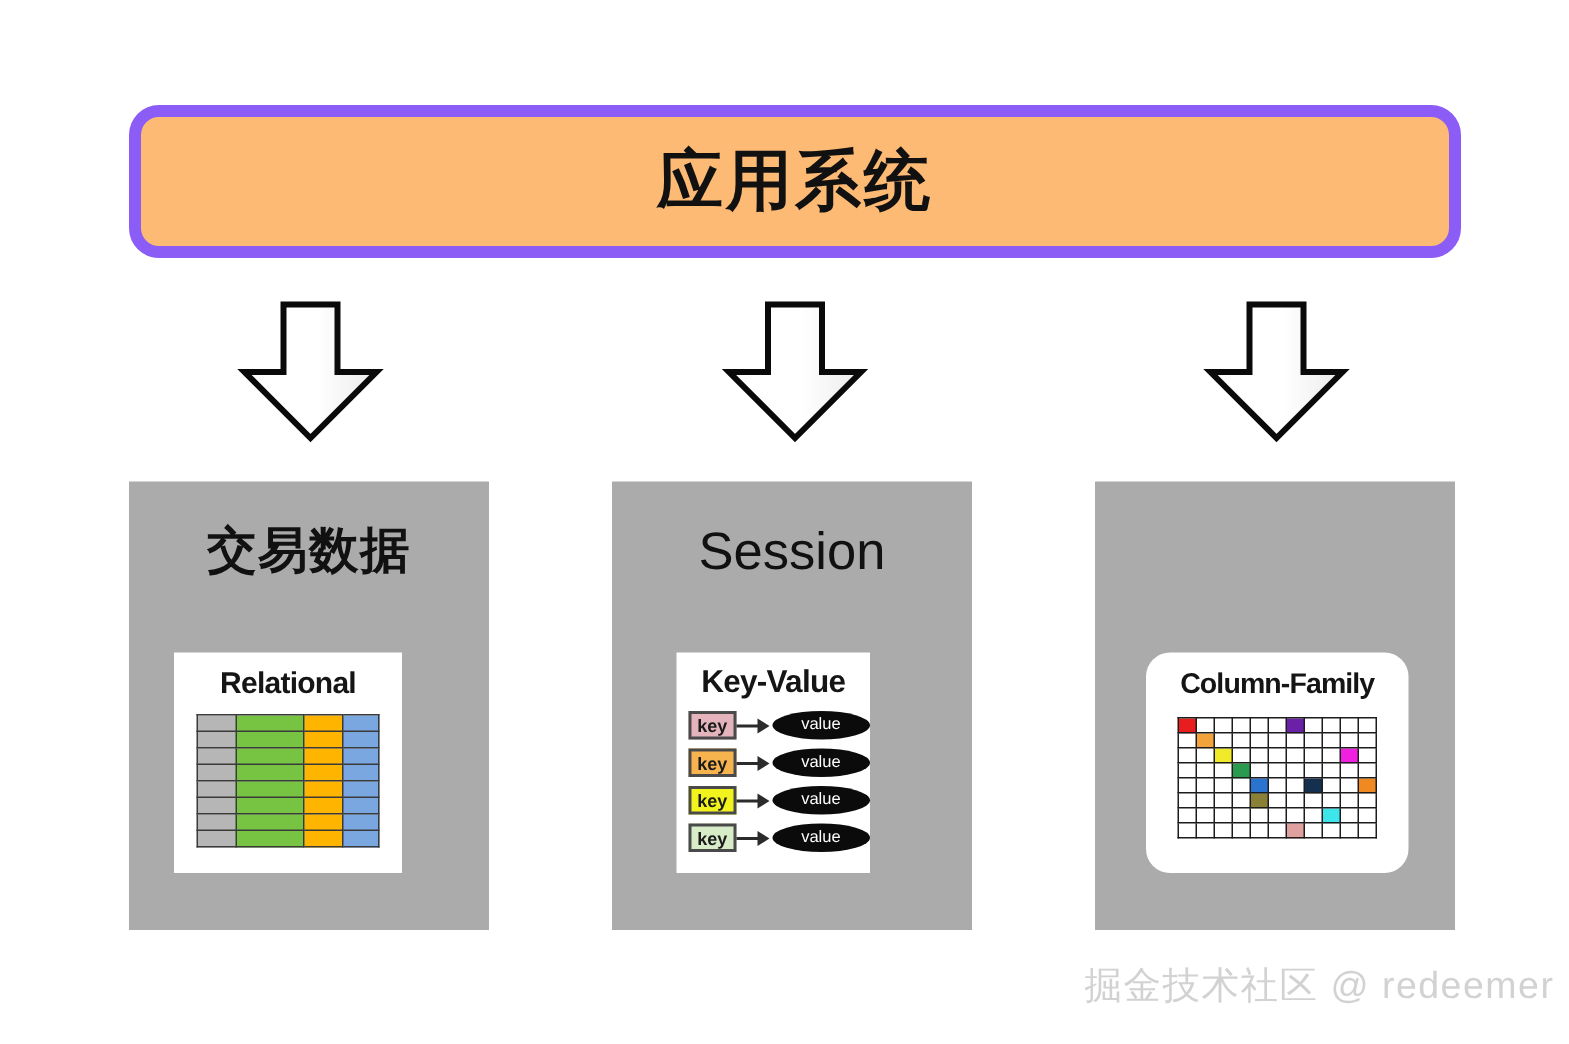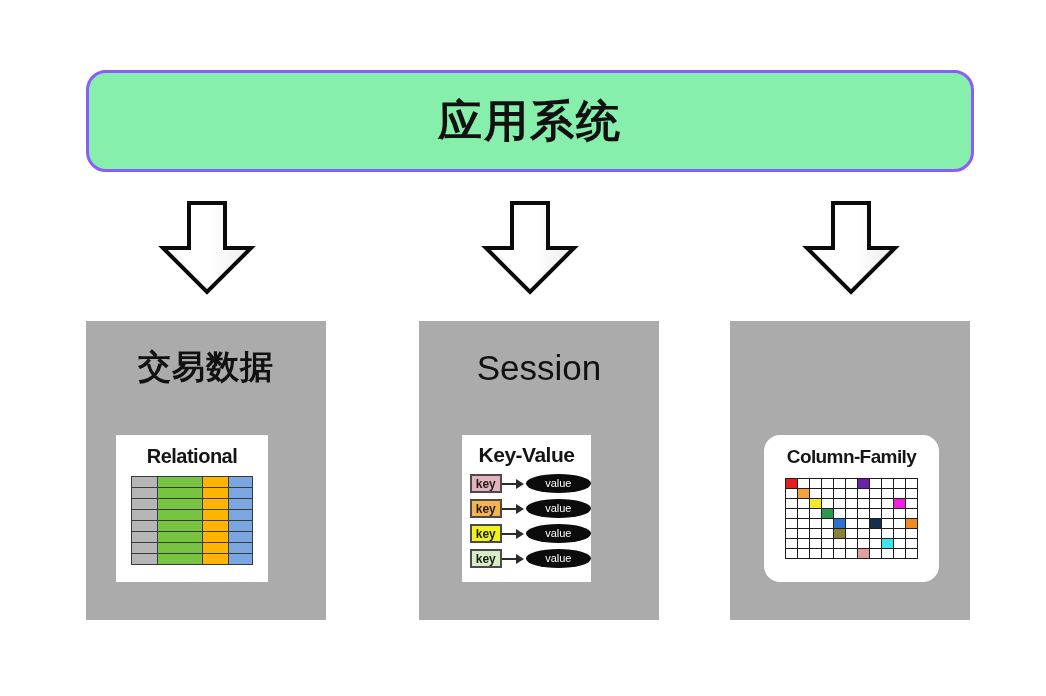--- a/index.html
+++ b/index.html
@@ -22,23 +22,23 @@
     height: 696px;
   }
 
   
   #app-box {
     position: absolute;
     left: 86px;
     top: 70px;
     width: 888px;
     height: 102px;
-    border: 3px solid #8b5cf6;
+    border: 8px solid #8b5cf6;
     border-radius: 20px;
-    background: #86efac;
+    background: #fdba74;
     box-sizing: border-box;
     display: flex;
     align-items: center;
     justify-content: center;
   }
   #app-box-label {
     font-size: 44px;
     font-weight: bold;
     color: #111111;
     letter-spacing: 2px;
@@ -302,21 +302,21 @@
               <td style="background: rgb(182, 182, 182); width: 26px;"></td>
               <td style="background: rgb(118, 196, 66); width: 46px;"></td>
               <td style="background: rgb(255, 180, 0); width: 26px;"></td>
               <td style="background: rgb(122, 167, 224); width: 24px;"></td>
             </tr>
           </tbody>
       </table>
     </div>
   </div>
 
-  <div class="panel" style="left:419px;">
+  <div class="panel" style="left:408px;">
     <div class="panel-title latin">Session</div>
     <div class="card" id="card-kv">
       <div class="card-heading" id="kv-heading">Key-Value</div>
       <div id="kv-rows">
           <div class="kv-row">
             <div class="kv-key" style="background: rgb(228, 179, 187);">key</div>
             <div class="kv-arrow"></div>
             <div class="kv-val">value</div>
           </div>
           <div class="kv-row">
@@ -445,14 +445,15 @@
               <td></td>
               <td></td>
               <td></td>
               <td></td>
             </tr>
           </tbody>
       </table>
     </div>
   </div>
 
+  <div id="watermark">掘金技术社区 @ redeemer</div>
 
 </div>
 
 </body></html>

